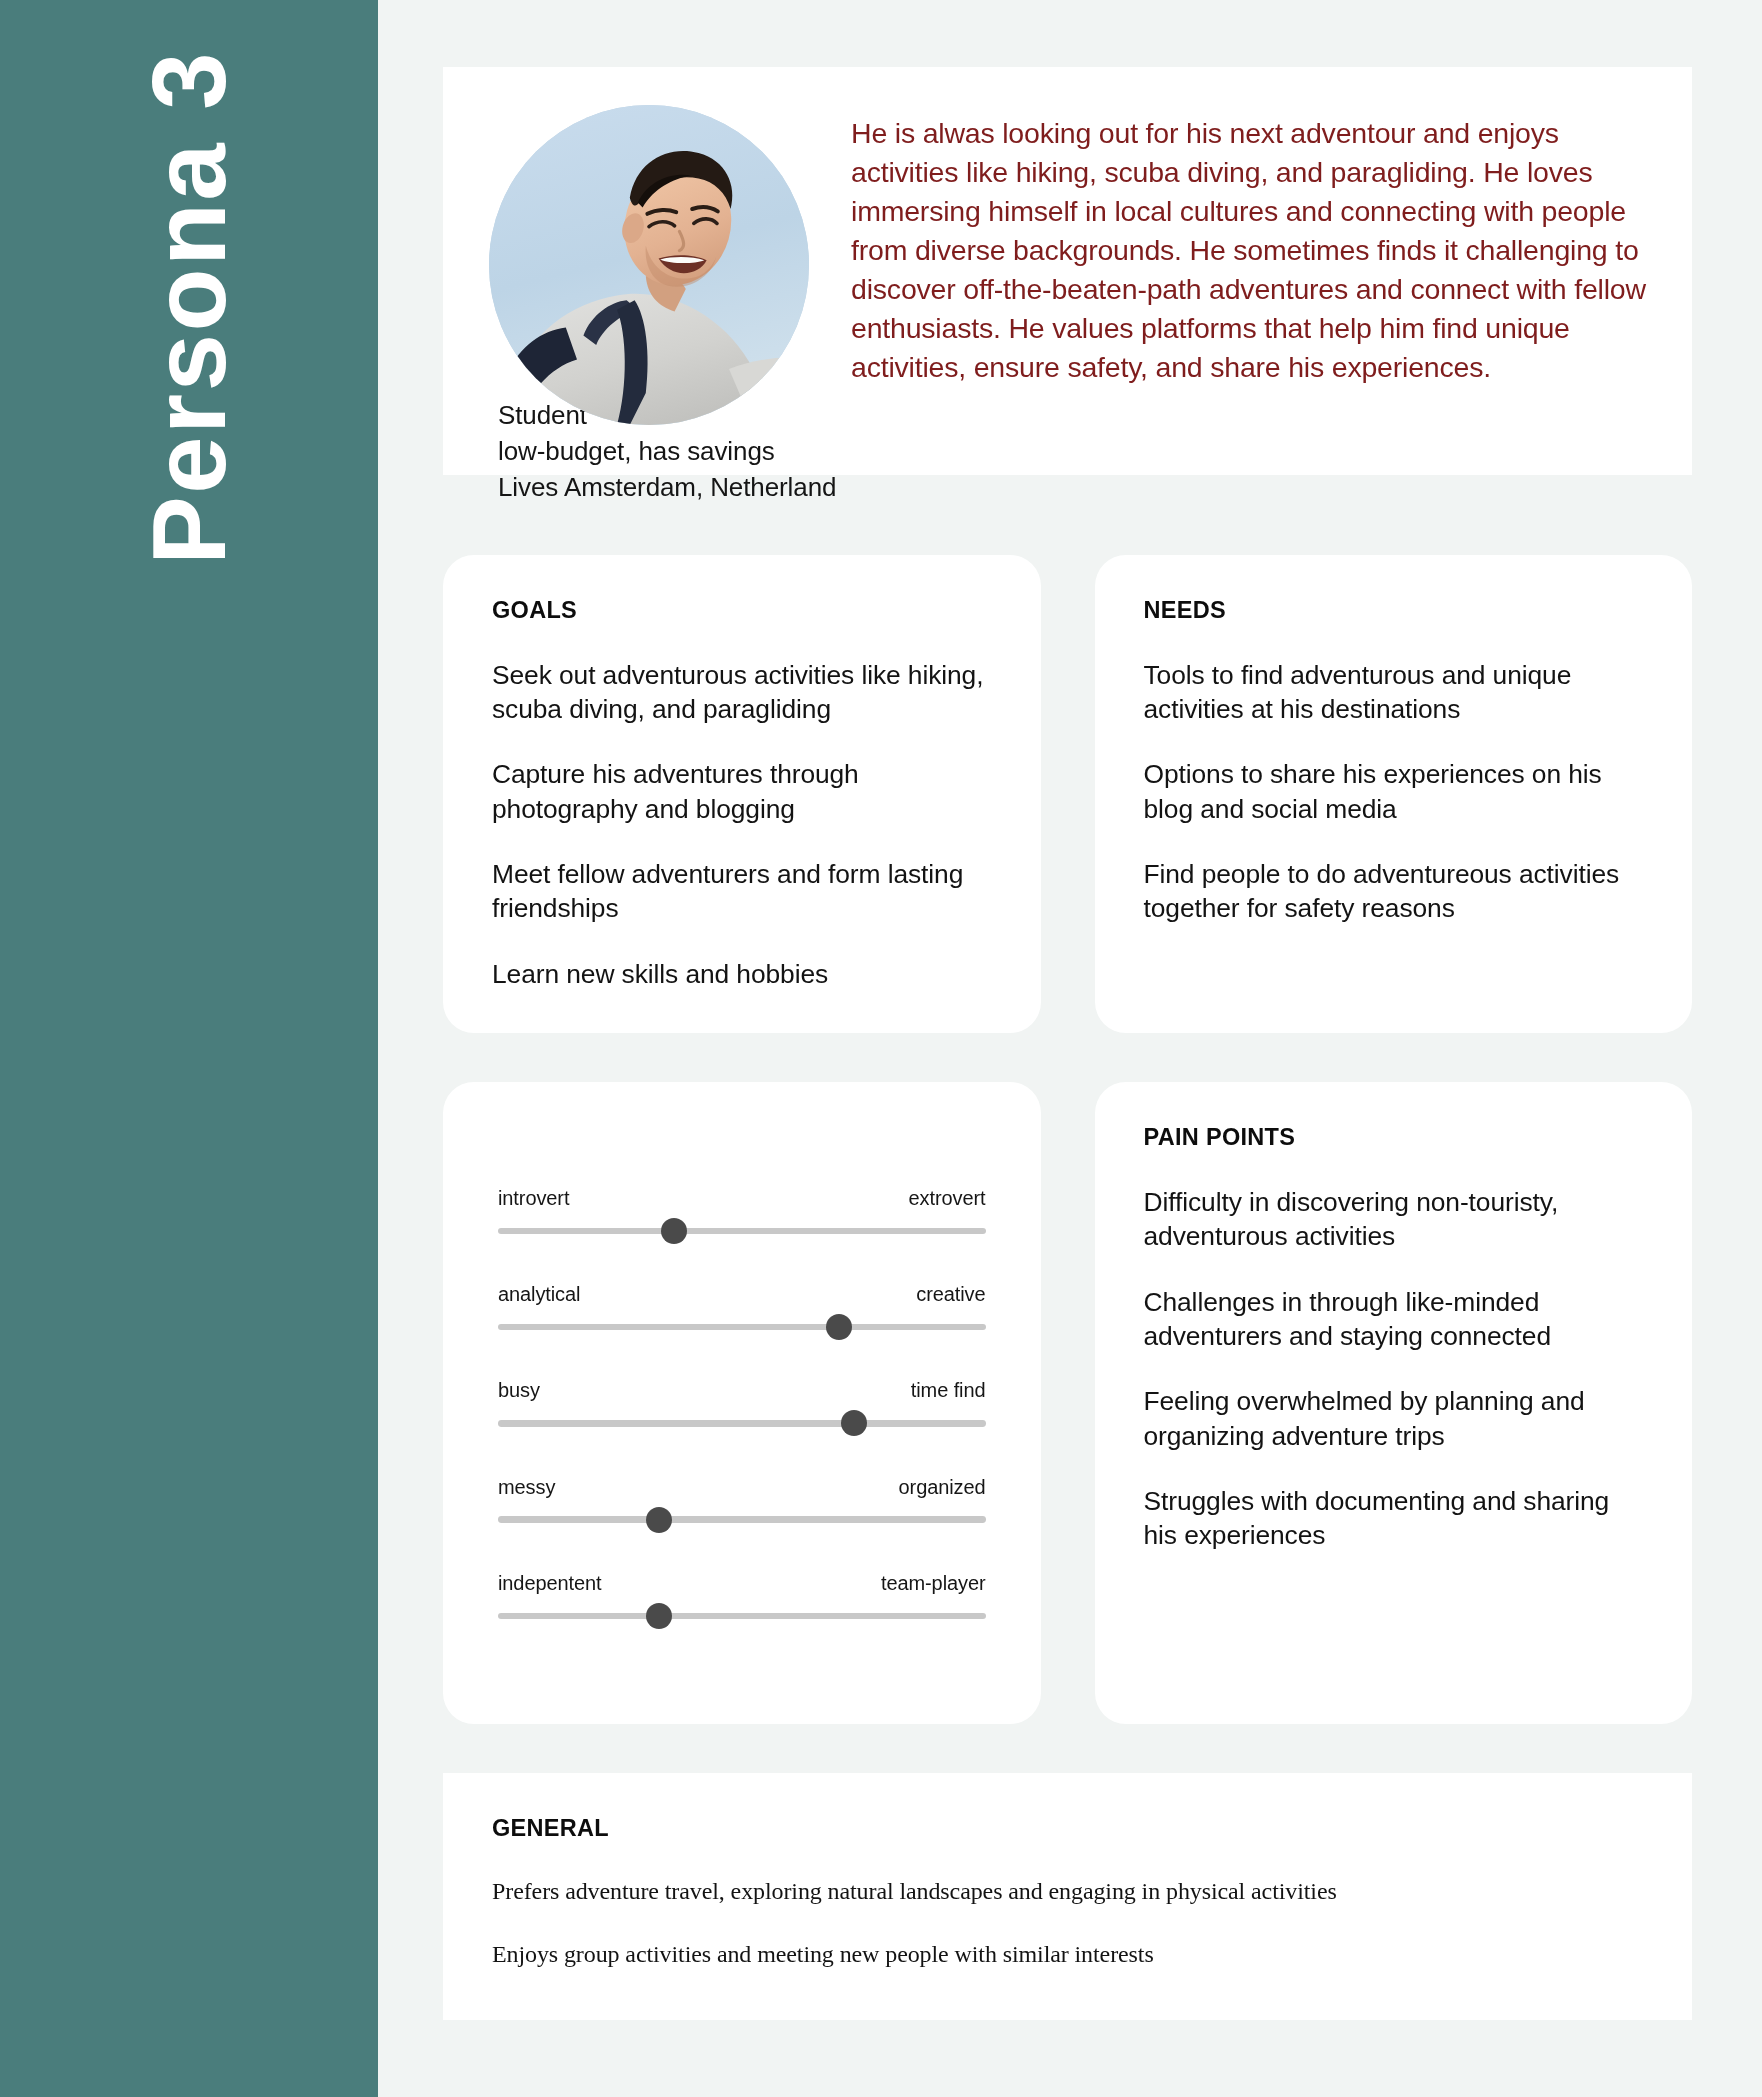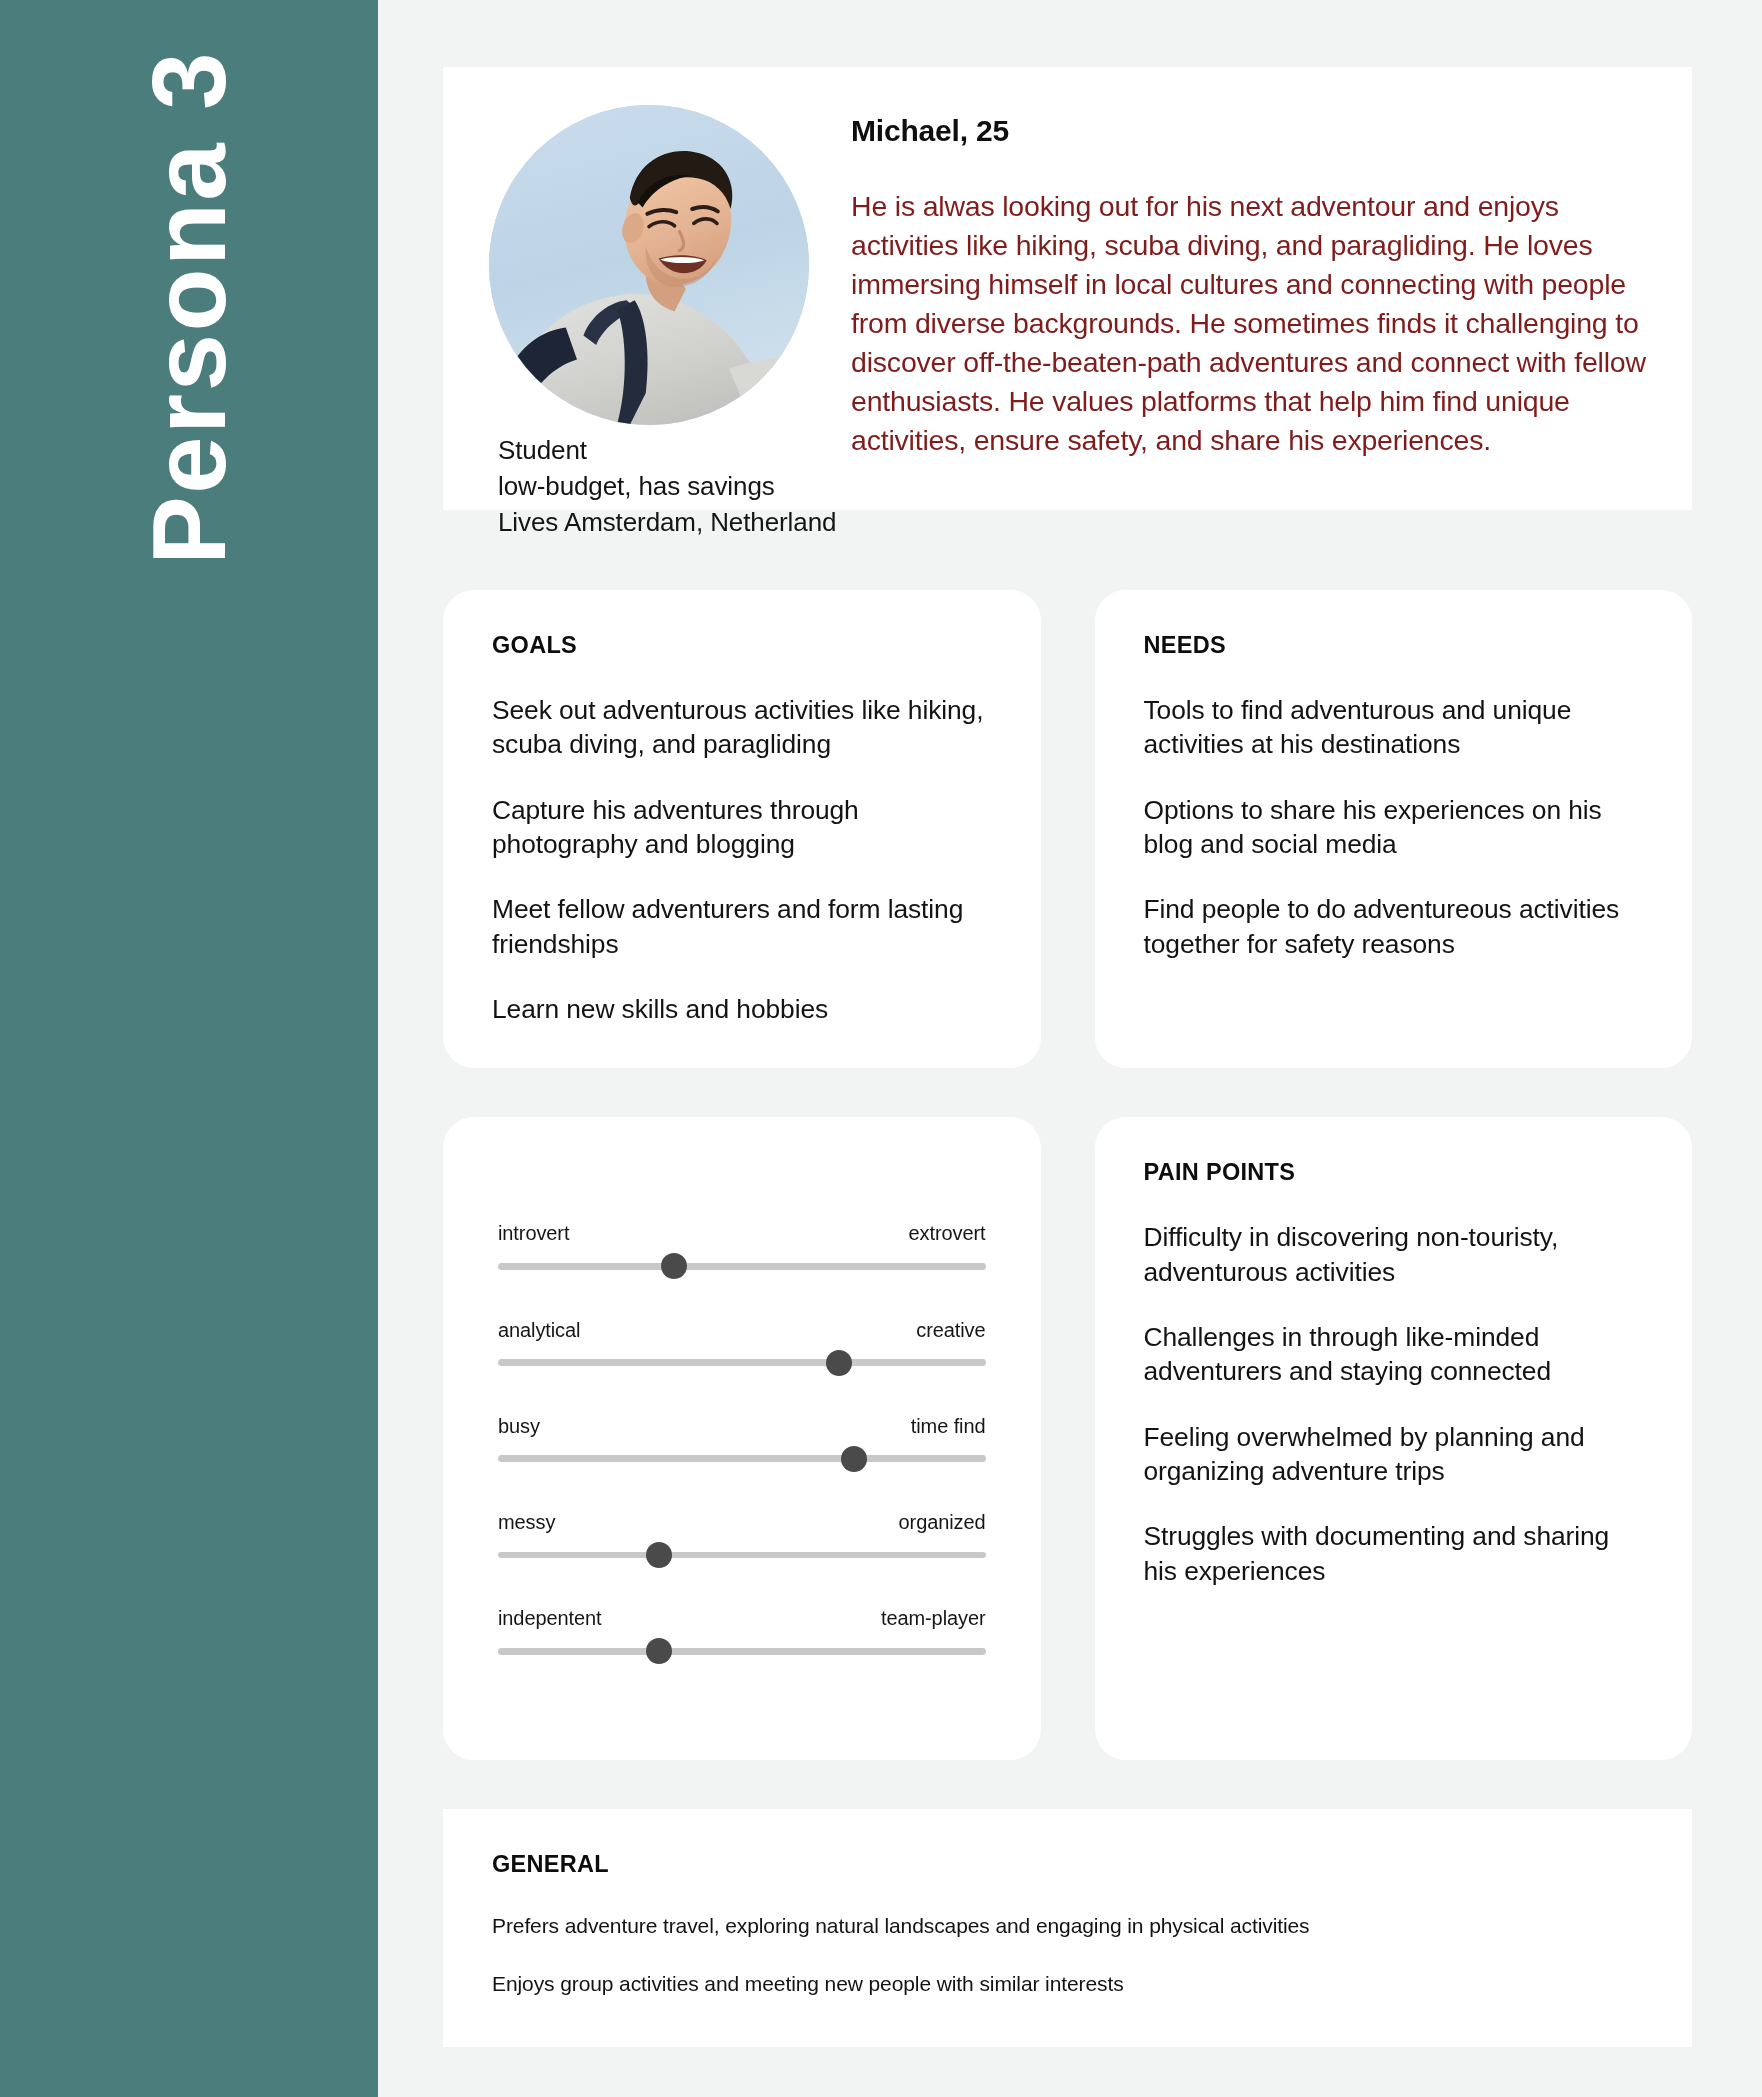--- a/index.html
+++ b/index.html
@@ -130,22 +130,22 @@
   }
   .slider-handle {
     position:absolute; top:50%;
     width:26px; height:26px; border-radius:50%;
     background:#4a4a4a; transform:translate(-50%,-50%);
   }
 
   
   .general-card { padding:42px 49px 50px 49px; }
   .general-item {
-    font-size:21px; line-height:1.30; color:#131313;
-    letter-spacing:-0.1px; margin-bottom:31px;
+    font-size:24px; line-height:1.30; color:#131313;
+    letter-spacing:-0.1px; margin-bottom:31px;font-family:Liberation Serif, serif;
   }
   .general-item:last-child { margin-bottom:0; }
 </style>
 </head>
 <body>
 
 <div class="page">
 
   <aside class="sidebar">
     <div class="sidebar-title-wrap">
@@ -218,21 +218,20 @@
             <path d="M214 193 C 230 189, 254 189, 269 194
                      C 256 199, 228 199, 214 193 Z" fill="#fbfbf8"></path>
 
             <path d="M196 176 C 204 208, 232 224, 262 214 C 272 210, 280 200, 284 190
                      C 278 214, 252 232, 224 226 C 204 221, 194 200, 196 176 Z" fill="#c08a68" opacity="0.45"></path>
           </svg>
         </div>
       </div>
 
       <div class="bio-col">
-        <h1 class="persona-name">Michael, 25</h1>
         <p class="bio-text">He is alwas looking out for his next adventour and enjoys activities like hiking, scuba diving, and paragliding. He loves immersing himself in local cultures and connecting with people from diverse backgrounds. He sometimes finds it challenging to discover off-the-beaten-path adventures and connect with fellow enthusiasts. He values platforms that help him find unique activities, ensure safety, and share his experiences.</p>
       </div>
     </section>
 
     <div class="demo-block">
       <div class="demo-line">Student</div>
       <div class="demo-line">low-budget, has savings</div>
       <div class="demo-line">Lives Amsterdam, Netherland</div>
     </div>
 

